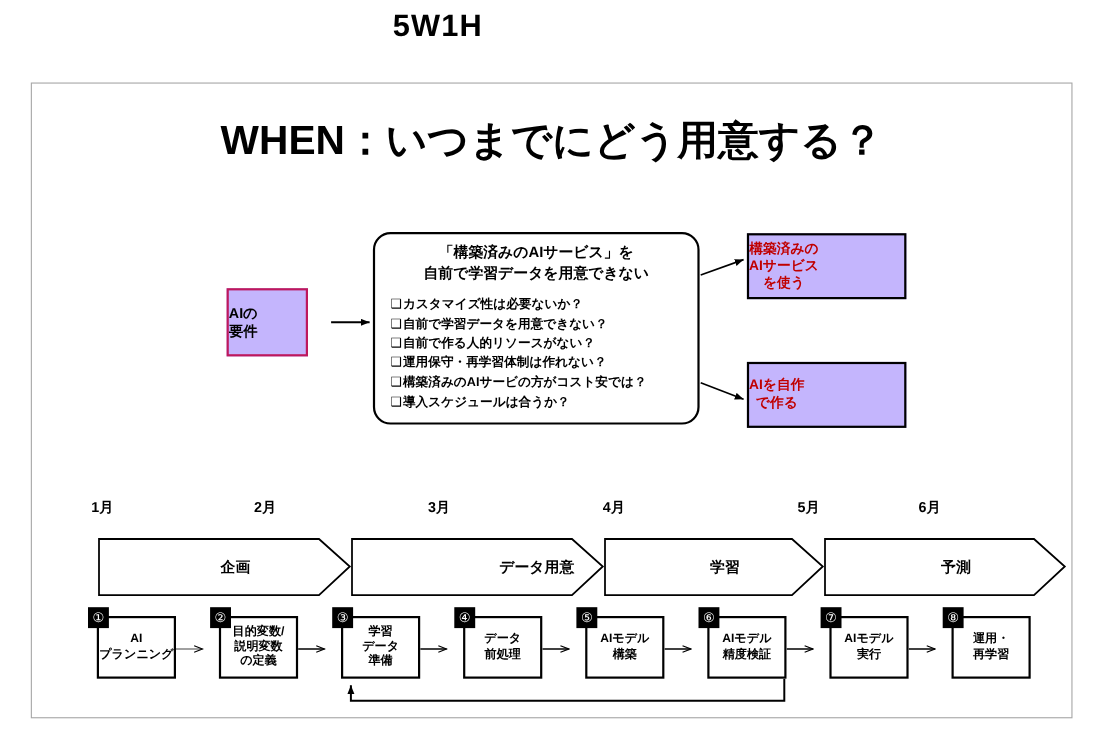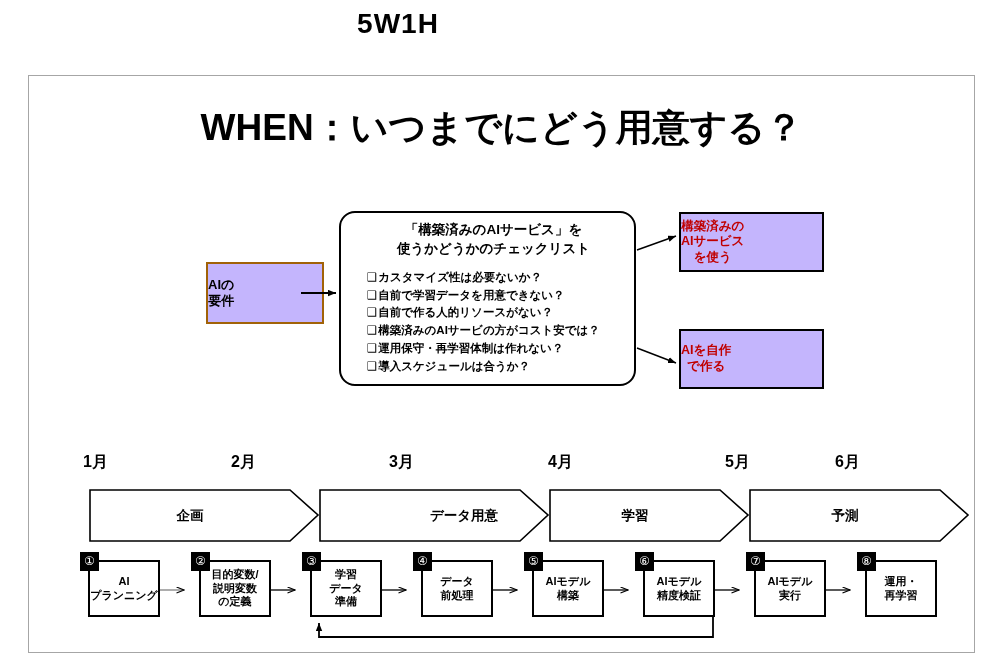--- a/index.html
+++ b/index.html
@@ -60,38 +60,38 @@
     background: #c4b5fd;
     display: flex;
     align-items: center;
     text-align: center;
     line-height: 1.25;
   }
 
   .req-box {
     left: 206px;
     top: 262px;
-    width: 118px;
+    width: 74px;
     height: 62px;
-    border: 2px solid #a16207;
+    border: 2px solid #be185d;
     font-size: 13px;
     font-weight: bold;
   }
 
   .checklist-box {
     position: absolute;
     left: 339px;
     top: 211px;
     width: 297px;
     height: 175px;
     border: 2px solid #000000;
     border-radius: 16px;
     box-sizing: border-box;
     background: #ffffff;
-    padding: 8px 10px 6px 22px;
+    padding: 8px 10px 6px 10px;
   }
   .checklist-title {
     text-align: center;
     font-size: 13.5px;
     font-weight: bold;
     line-height: 1.4;
     margin-bottom: 10px;
   }
   .checklist-items {
     margin: 0;
@@ -128,40 +128,41 @@
     top: 0;
     width: 1000px;
     height: 672px;
     pointer-events: none;
   }
 
   
   .month-label {
     position: absolute;
     top: 452px;
-    font-size: 16px;
+    font-size: 13px;
     font-weight: bold;
     white-space: nowrap;
   }
 
   
   .phase-row {
     position: absolute;
     left: 0;
     top: 488px;
     width: 1000px;
     height: 55px;
   }
   .phase-label {
     position: absolute;
     top: 507px;
     font-size: 13.5px;
     font-weight: bold;
     text-align: center;
     white-space: nowrap;
+    padding-left: 24px;
   }
 
   
   .step-box {
     position: absolute;
     top: 560px;
     width: 72px;
     height: 57px;
     border: 2px solid #000000;
     box-sizing: border-box;
@@ -199,28 +200,28 @@
 <div class="box req-box">
   <div>
     <div>AIの</div>
     <div>要件</div>
   </div>
 </div>
 
 <div class="checklist-box">
   <div class="checklist-title">
     <div>「構築済みのAIサービス」を</div>
-    <div>使うかどうかのチェックリスト</div>
+    <div>自前で学習データを用意できない</div>
   </div>
   <ul class="checklist-items">
     <li><span class="cb-glyph">❑</span><span>カスタマイズ性は必要ないか？</span></li>
     <li><span class="cb-glyph">❑</span><span>自前で学習データを用意できない？</span></li>
     <li><span class="cb-glyph">❑</span><span>自前で作る人的リソースがない？</span></li>
+    <li><span class="cb-glyph">❑</span><span>運用保守・再学習体制は作れない？</span></li>
     <li><span class="cb-glyph">❑</span><span>構築済みのAIサービの方がコスト安では？</span></li>
-    <li><span class="cb-glyph">❑</span><span>運用保守・再学習体制は作れない？</span></li>
     <li><span class="cb-glyph">❑</span><span>導入スケジュールは合うか？</span></li>
   </ul>
 </div>
 
 <div class="box result-box result-box-1" style="color:#C00000">
   <div>
     <div>構築済みの</div>
     <div>AIサービス</div>
     <div>を使う</div>
   </div>

